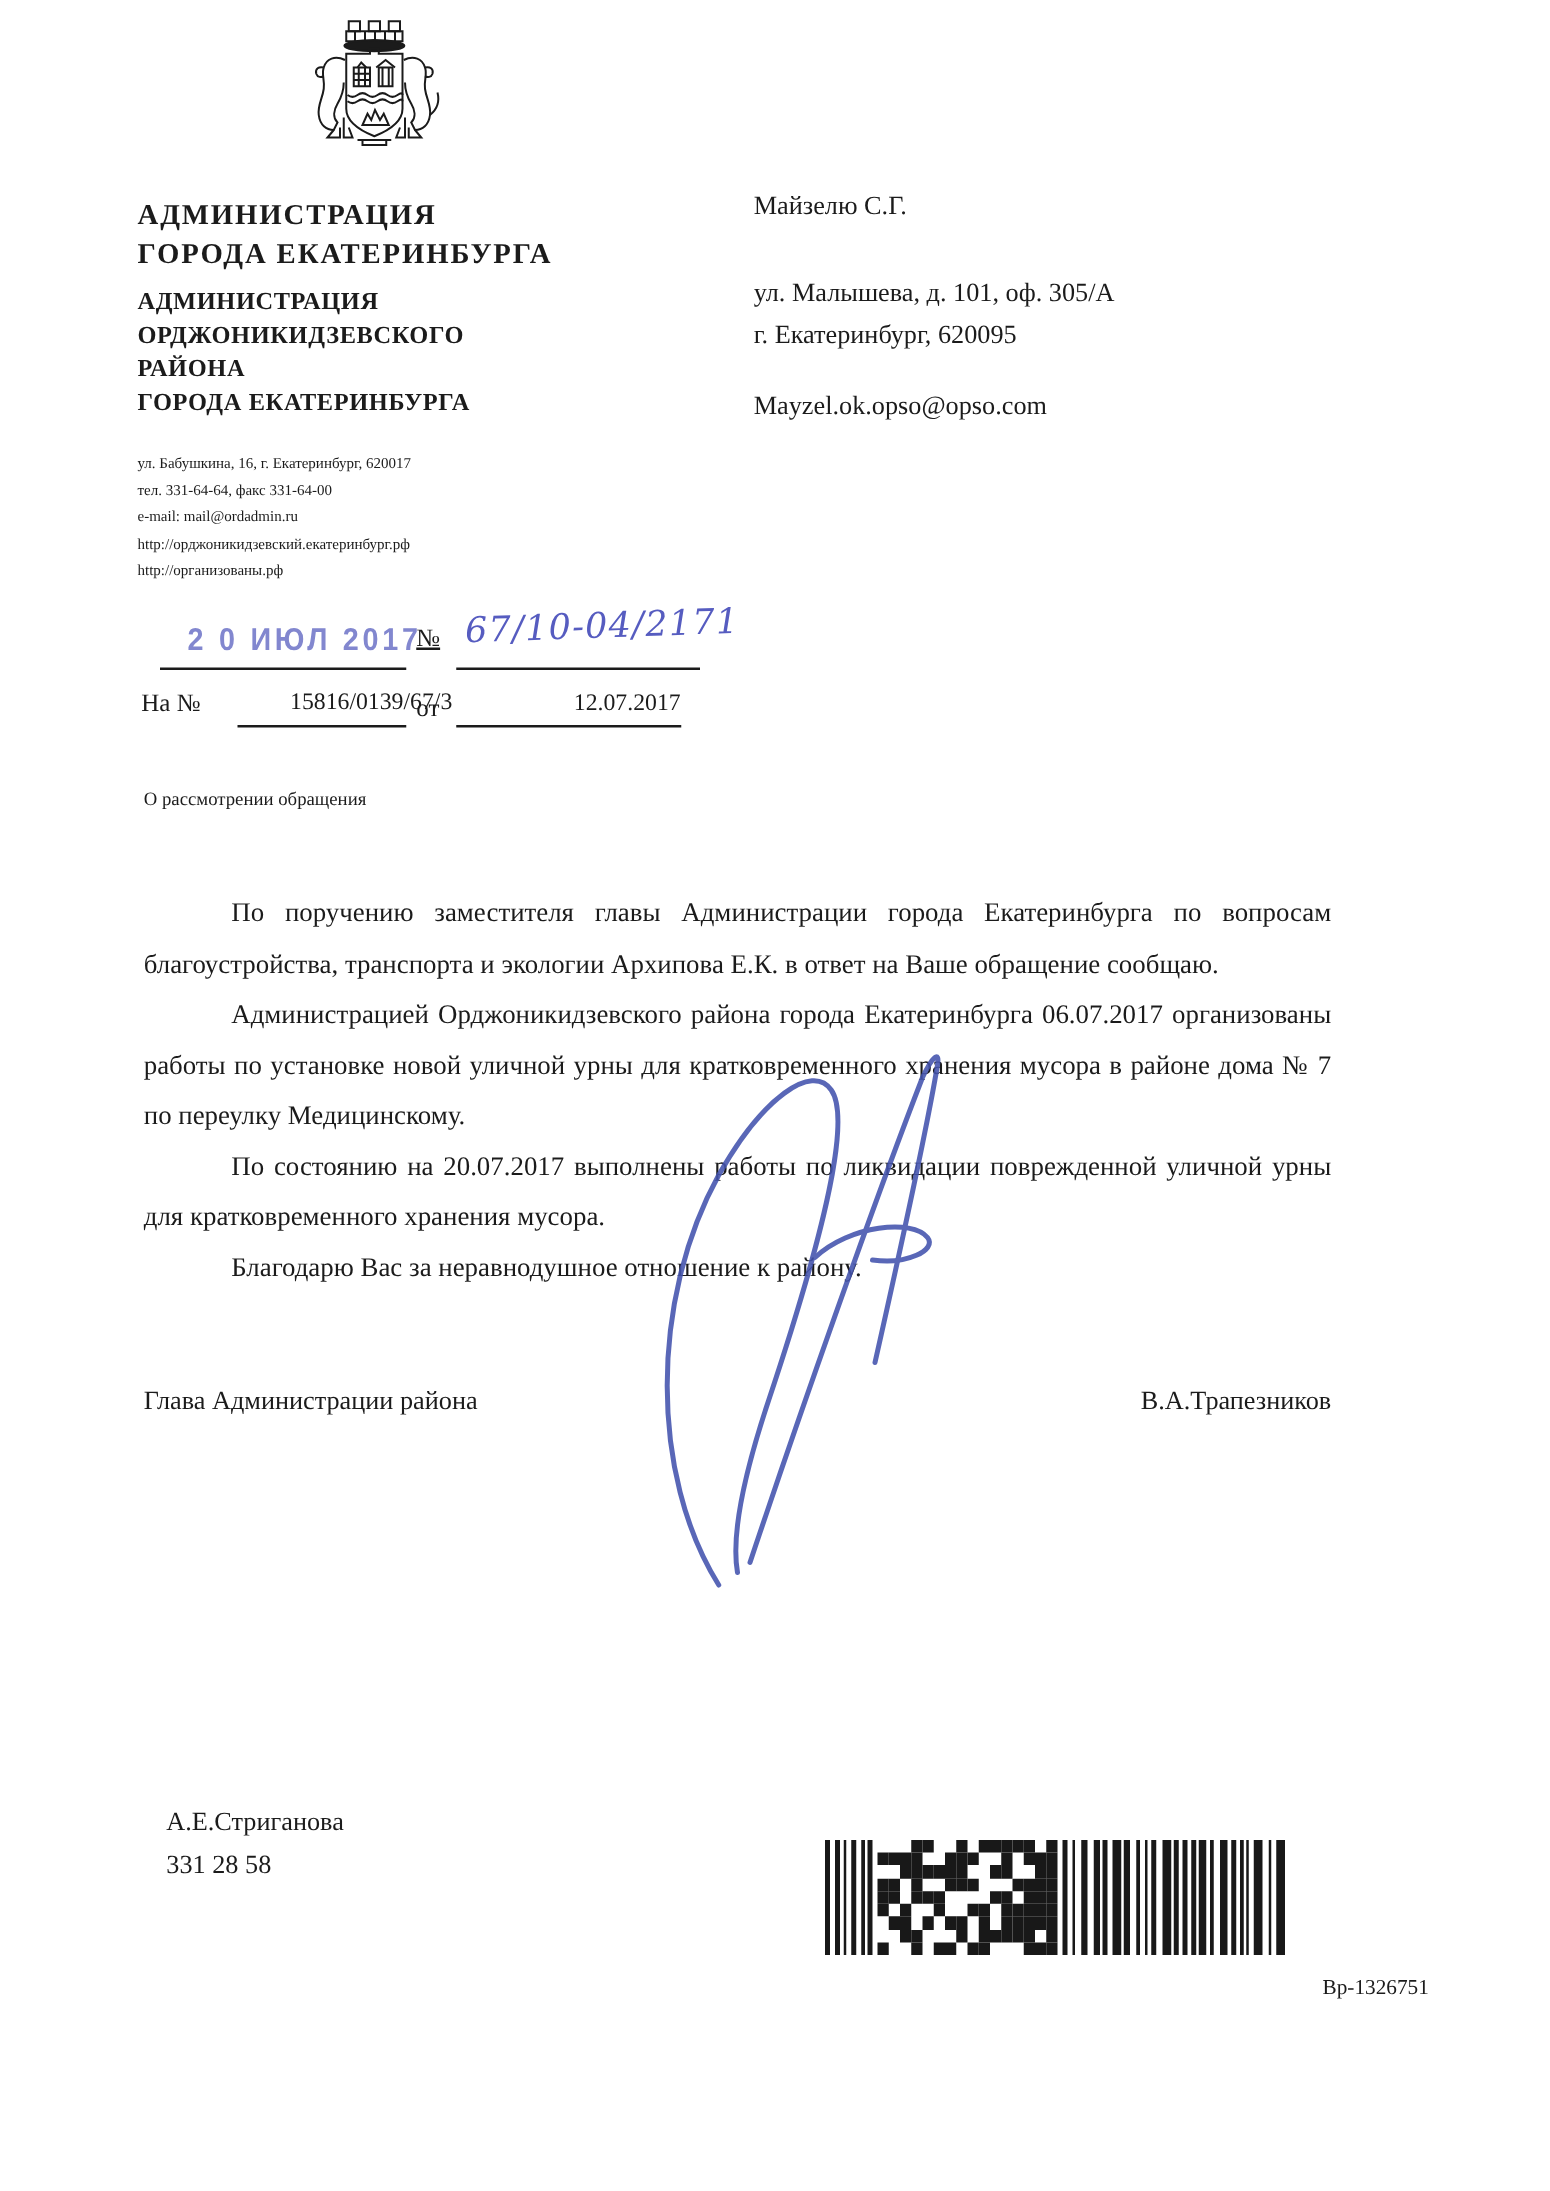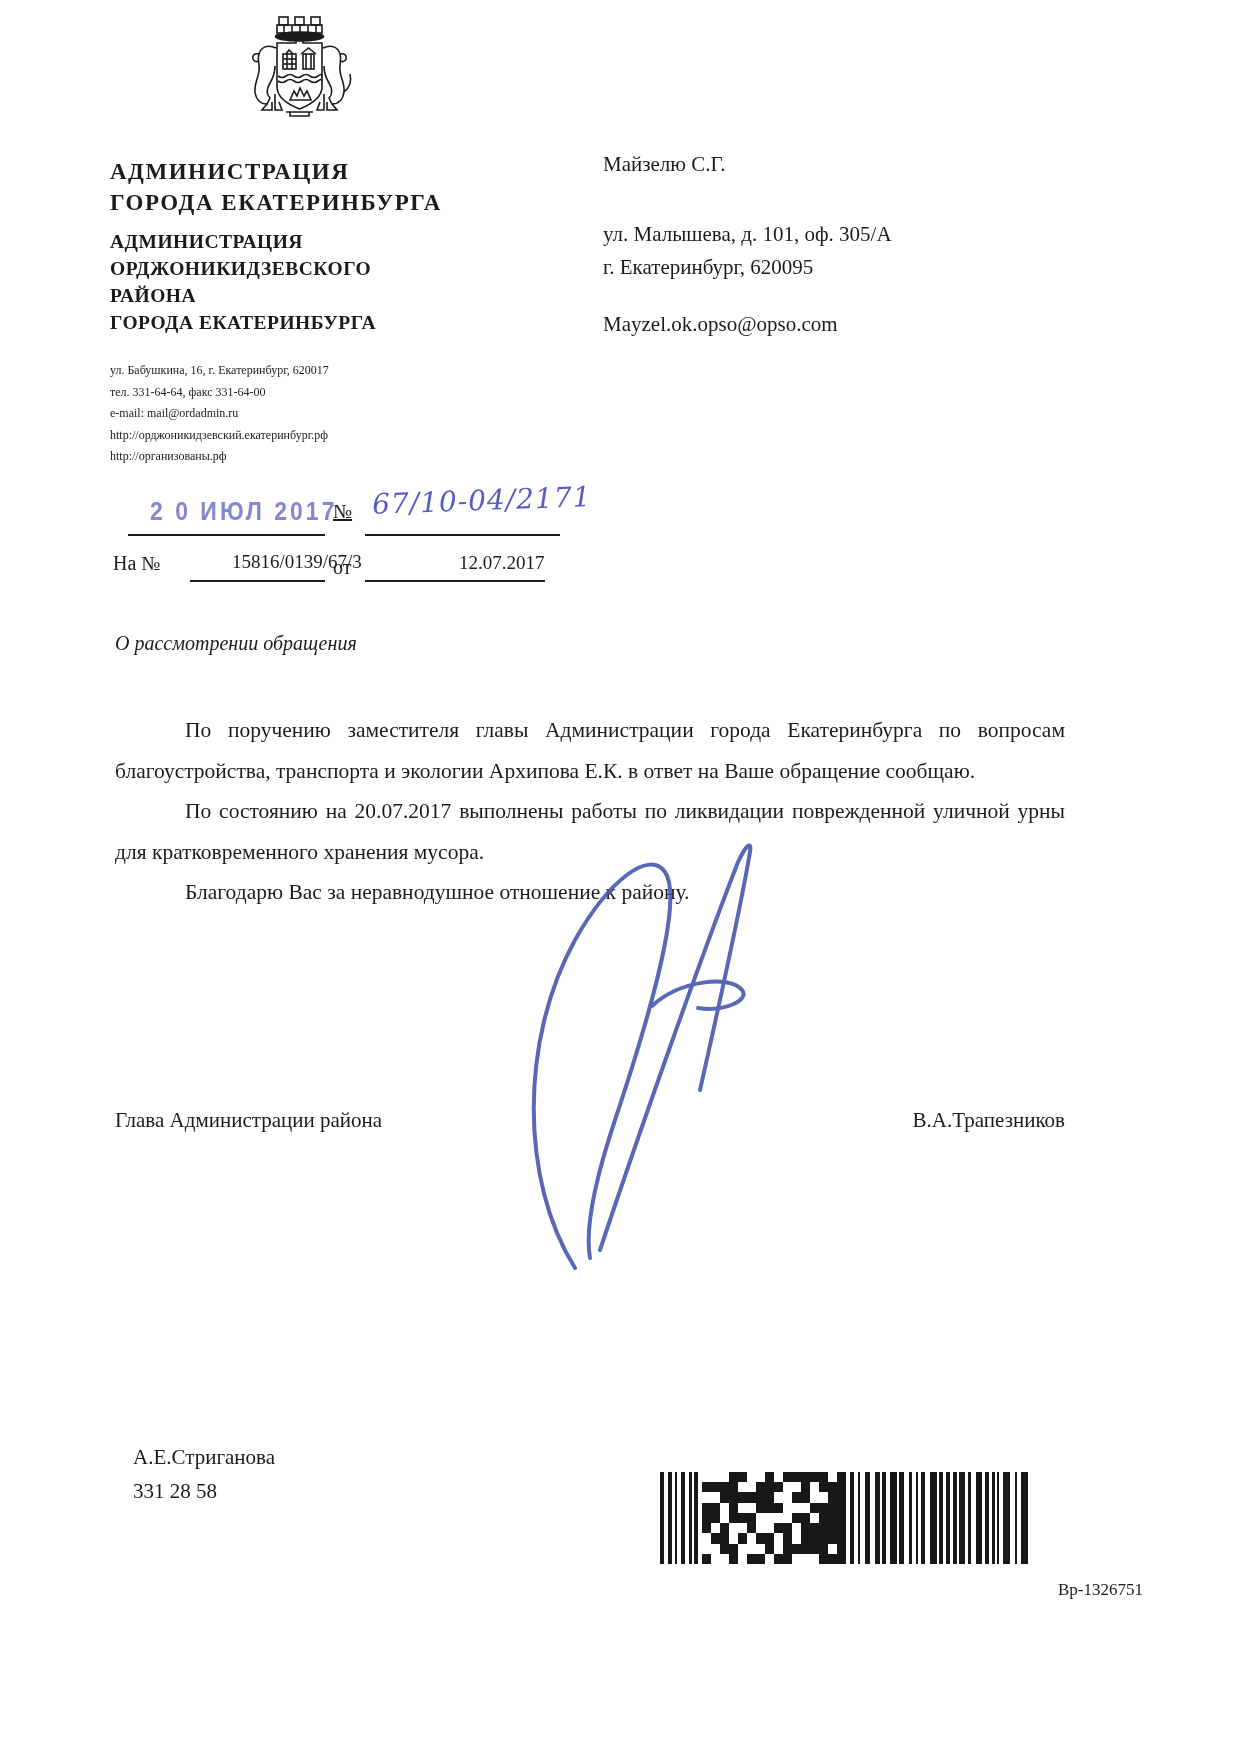--- a/index.html
+++ b/index.html
@@ -41,21 +41,21 @@
     letter-spacing: 1px;
     color: #565cc0;
     transform: rotate(-2deg);
     font-family: "DejaVu Serif", serif;
   }
   .rule { border-bottom: 2px solid #1b1b1b; height: 0; }
   .reg-label { font-size: 20px; }
   .reg-small { font-size: 19px; margin-left: 39px; }
 
   
-  .subject { font-size: 20px; font-style: italic; }
+  .subject { font-size: 15px; }
   .body-text { left: 115px; top: 710px; width: 950px; }
   .body-text p {
     font-size: 21.5px;
     line-height: 40.5px;
     text-align: justify;
     text-indent: 70px;
   }
   .sig-row { font-size: 21px; }
 
   
@@ -174,20 +174,21 @@
   <div class="abs reg-small" style="left:193px; top:551px;">15816/0139/67/3</div>
   <div class="abs rule" style="left:190px; top:580px; width:135px;"></div>
   <div class="abs reg-label" style="left:333px; top:556px;">от</div>
   <div class="abs reg-small" style="left:420px; top:552px;">12.07.2017</div>
   <div class="abs rule" style="left:365px; top:580px; width:180px;"></div>
 
   <div class="abs subject" style="left:115px; top:632px;">О рассмотрении обращения</div>
 
   <div class="abs body-text">
     <p>По поручению заместителя главы Администрации города Екатеринбурга по вопросам благоустройства, транспорта и экологии Архипова Е.К. в ответ на Ваше обращение сообщаю.</p>
+    <p>Администрацией Орджоникидзевского района города Екатеринбурга 06.07.2017 организованы работы по установке новой уличной урны для кратковременного хранения мусора в районе дома № 7 по переулку Медицинскому.</p>
     <p>По состоянию на 20.07.2017 выполнены работы по ликвидации поврежденной уличной урны для кратковременного хранения мусора.</p>
     <p>Благодарю Вас за неравнодушное отношение к району.</p>
   </div>
 
   <div class="abs sig-row" style="left:115px; top:1108px;">Глава Администрации района</div>
   <div class="abs sig-row" style="left:860px; top:1108px; width:205px; text-align:right;">В.А.Трапезников</div>
 
   <svg class="abs signature-svg" width="320" height="470" viewBox="0 0 320 470" fill="none" stroke="#4353ae" stroke-width="4" stroke-linecap="round" opacity="0.88">
     <path d="M 95 448 C 40 360 40 220 95 120 C 130 58 170 30 185 52 C 205 80 165 210 135 300 C 115 360 105 410 110 438"></path>
     <path d="M 120 430 C 160 310 220 140 258 42 C 266 25 272 20 270 32 C 262 80 238 190 220 270"></path>

